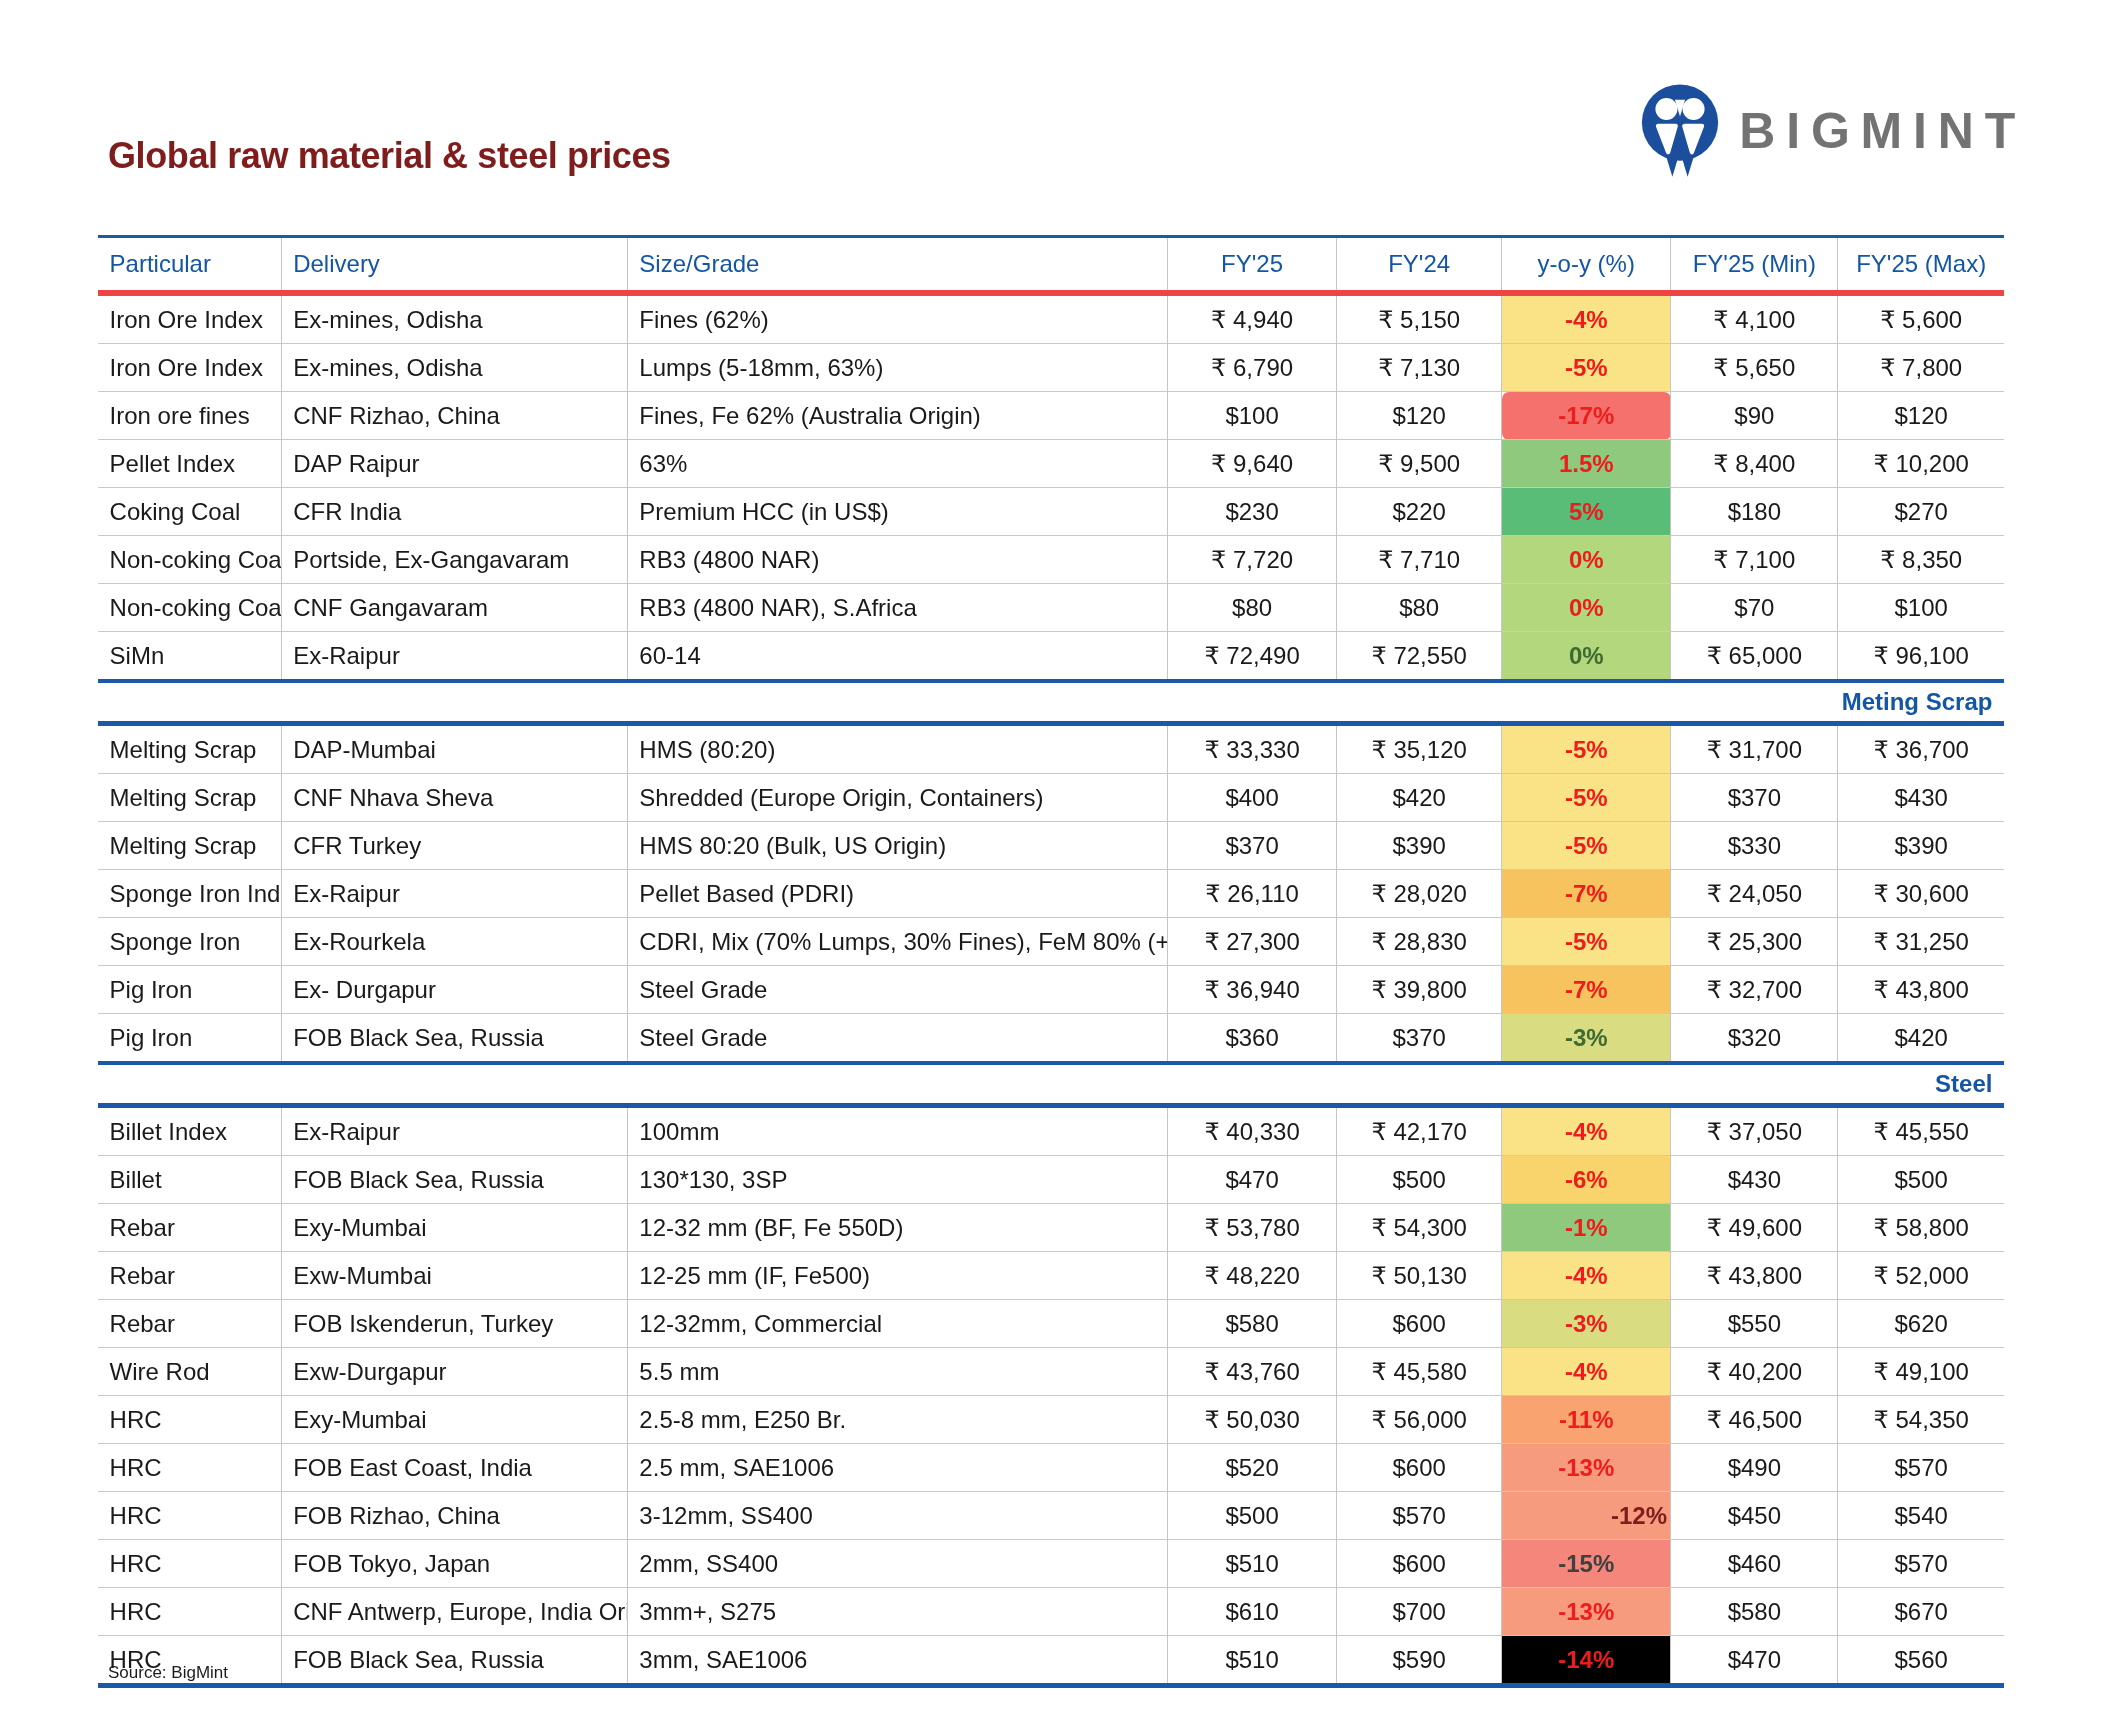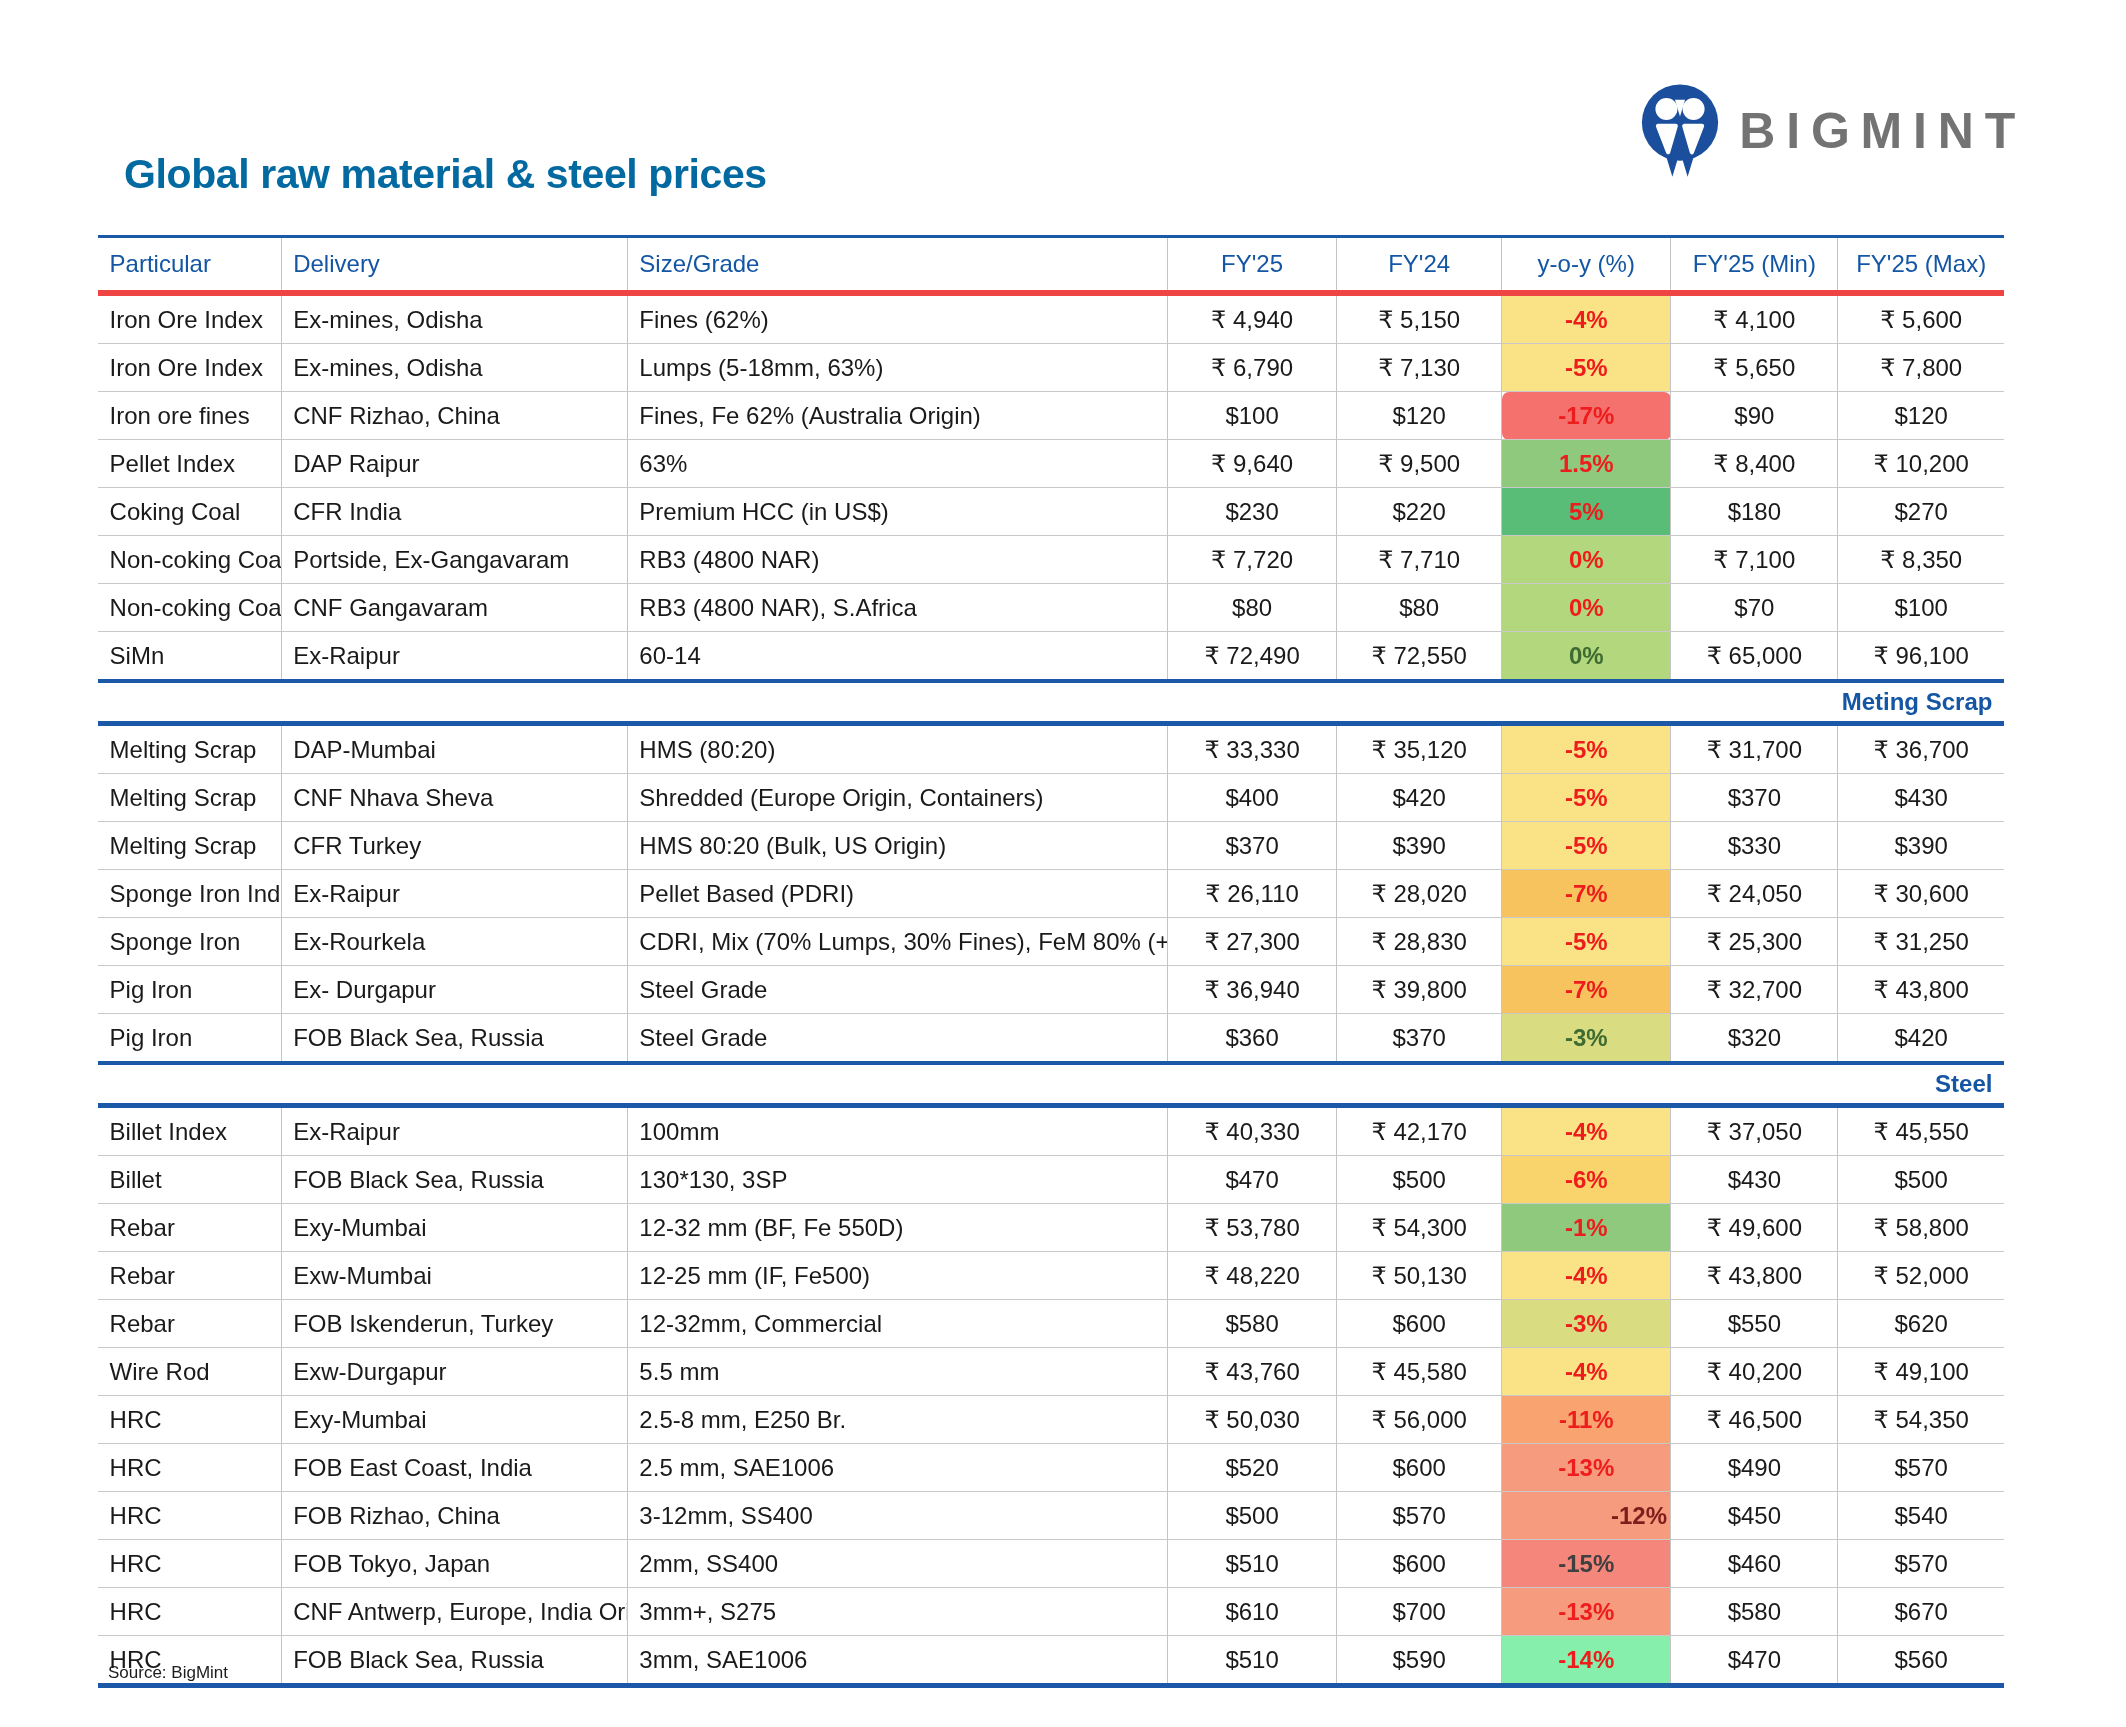--- a/index.html
+++ b/index.html
@@ -1,22 +1,22 @@
 <!DOCTYPE html>
 <html style="font-size:13.3px"><head>
 <meta charset="utf-8">
 <style>
   html,body{margin:0;padding:0;}
   body{
     width:2127px;height:1728px;background:#ffffff;position:relative;overflow:hidden;
     font-family:"Liberation Sans","DejaVu Sans",sans-serif;color:#1a1a1a;
   }
   .page-title{
-    position:absolute;left:108px;top:135px;margin:16px;
-    font-size:41px;font-weight:bold;color:#0369a1;letter-spacing:-0.4px;
+    position:absolute;left:108px;top:135px;margin:0;
+    font-size:36px;font-weight:bold;color:#7f1d1d;letter-spacing:-0.4px;
   }
   .logo{
     position:absolute;top:81px;right:101px;display:flex;align-items:center;gap:16.6px;
   }
   .logo svg{width:86px;height:100px;display:block;}
   .logo .logo-text{
     font-size:50px;font-weight:bold;color:#737373;letter-spacing:10.8px;line-height:1;
   }
   table.prices{
     position:absolute;left:98px;top:235px;width:1906px;
@@ -353,21 +353,21 @@
         <td class="num yoy" style="background: rgb(247, 155, 126); color: rgb(238, 29, 29);">-13%</td>
         <td class="num">$580</td>
         <td class="num">$670</td>
       </tr>
       <tr class="data">
         <td class="txt">HRC</td>
         <td class="txt">FOB Black Sea, Russia</td>
         <td class="txt">3mm, SAE1006</td>
         <td class="num">$510</td>
         <td class="num">$590</td>
-        <td class="num yoy" style="background: #86efac; color: rgb(238, 29, 29); margin-top: 16px;">-14%</td>
+        <td class="num yoy" style="background: #000000; color: rgb(238, 29, 29); margin-top: 16px;">-14%</td>
         <td class="num">$470</td>
         <td class="num">$560</td>
       </tr>
     </tbody>
 </table>
 
 <div class="source-note">Source: BigMint</div>
 
 
 </body></html>

